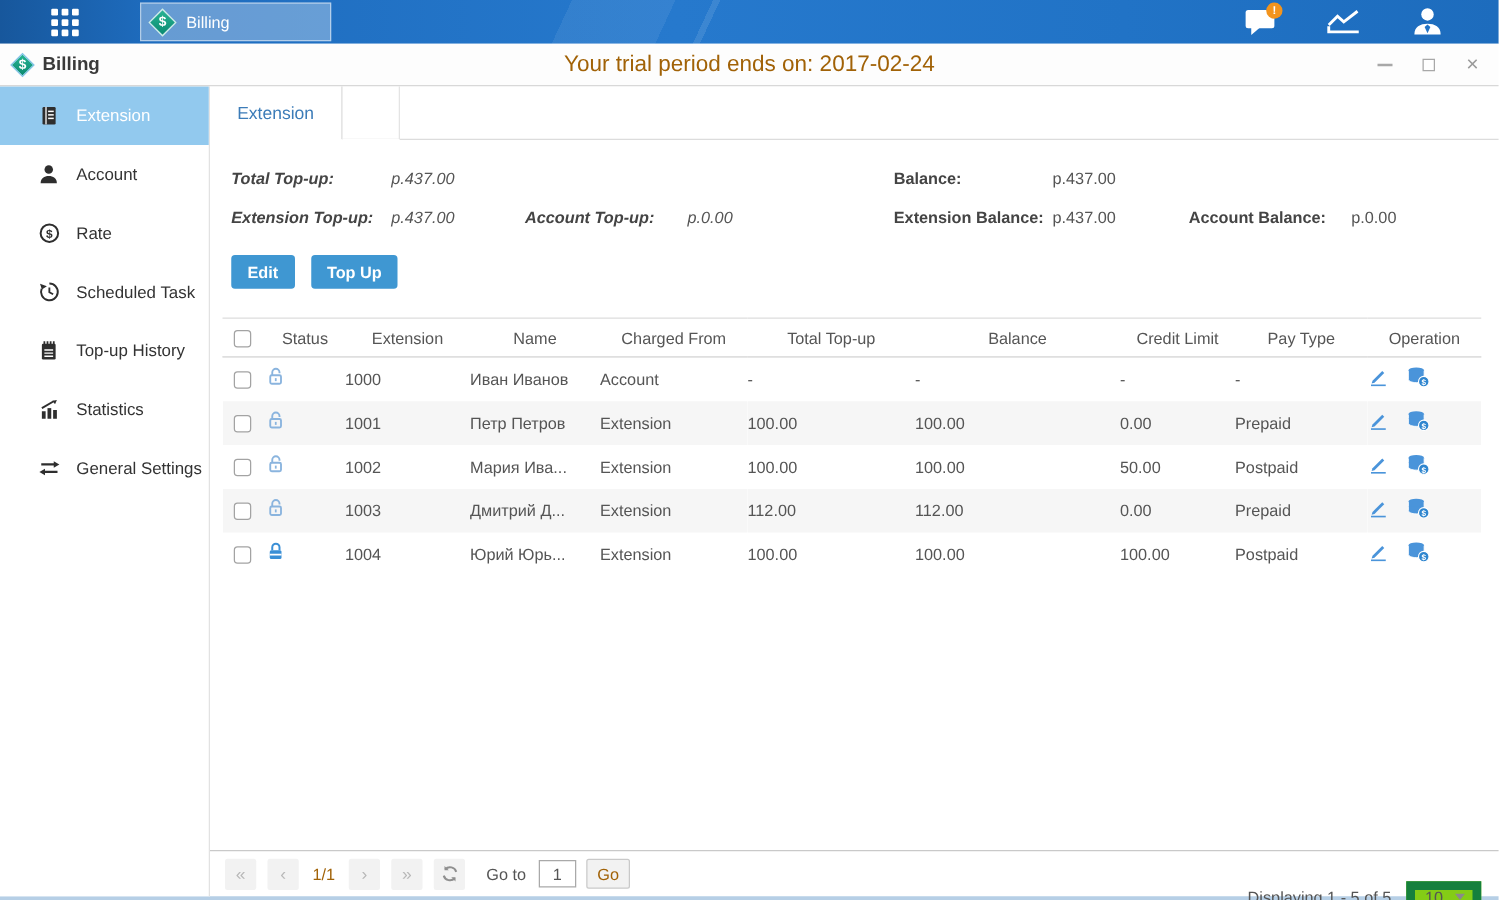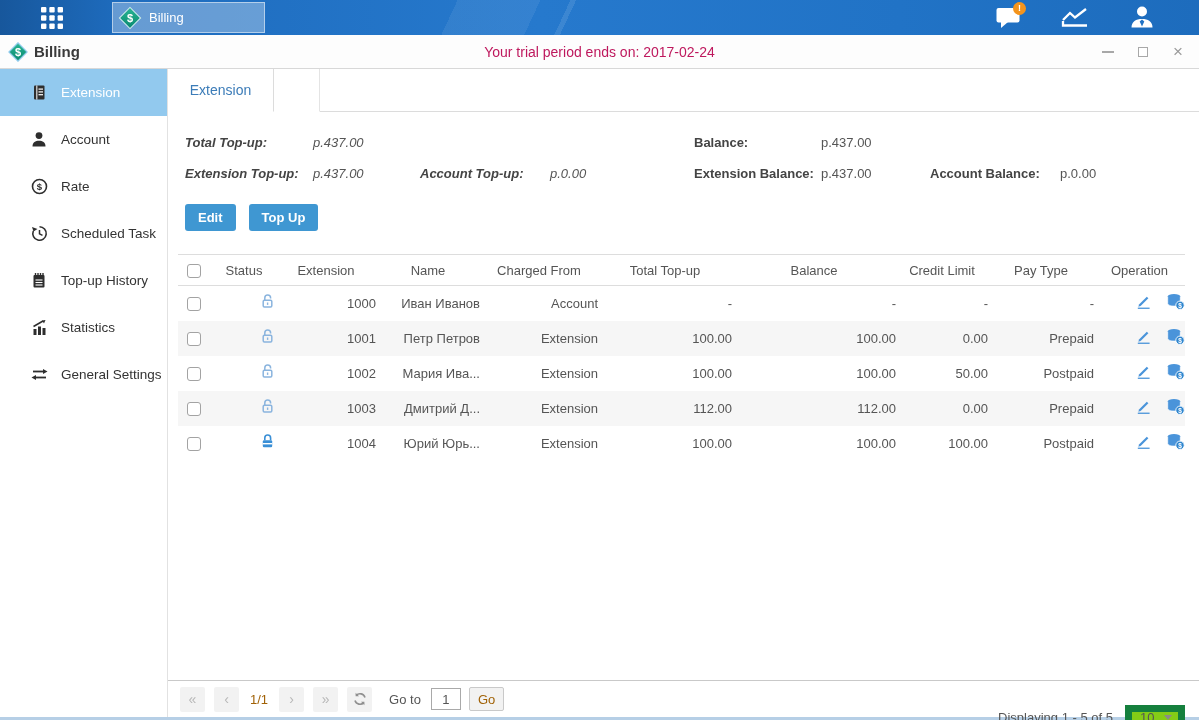--- a/index.html
+++ b/index.html
@@ -33,21 +33,21 @@
   .badge { position:absolute; top:-1px; right:-3px; width:13px; height:13px;
     border-radius:50%; background:#f3941d; color:#fff; font-size:9px; font-weight:bold;
     display:flex; align-items:center; justify-content:center; }
 
   
   .titlebar { position:relative; height:34px; flex:0 0 34px; background:#fdfdfd;
     border-bottom:1px solid #d8d8d8; display:flex; align-items:center; padding-left:11px; }
   .titlebar .diamond { width:14px; height:14px; flex:0 0 14px; border-color:#7fc3e8; }
   .titlebar .wtitle { font-size:15px; font-weight:bold; color:#3a3a3a; margin-left:9px; }
   .trial { position:absolute; left:50%; transform:translateX(-50%);
-    color:#be185d; font-size:14px; white-space:nowrap; }
+    color:#a16207; font-size:18px; white-space:nowrap; }
   .win-controls { position:absolute; right:14px; top:0; height:34px;
     display:flex; align-items:center; gap:21px; }
   .wc { width:14px; height:14px; display:flex; align-items:center; justify-content:center;
     cursor:pointer; color:#9b9b9b; }
   .wc-min i { display:block; width:12px; height:2px; background:#a8a8a8; }
   .wc-max i { display:block; width:10px; height:10px; border:1px solid #a8a8a8; background:#fff; }
   .wc-close { font-size:17px; line-height:14px; }
 
   
   .bodyrow { flex:1; display:flex; min-height:0; }
@@ -64,35 +64,35 @@
     margin-bottom:-1px; border-bottom:1px solid #fff; cursor:pointer; }
   .tab-ghost { width:46px; border-right:1px solid #e4e4e4; margin-bottom:-1px;
     border-bottom:1px solid #fff; }
 
   
   .summary { display:flex; padding:15px 0 0 17px; font-size:13px; color:#555; }
   .sum-left { width:509px; flex:0 0 509px; }
   .sum-right { flex:1; }
   .sum-row { display:grid; height:31px; align-items:center; }
   .sum-left .sum-row { grid-template-columns:128px 107px 130px auto;font-style:italic; }
-  .sum-right .sum-row { grid-template-columns:127px 109px 130px auto; }
+  .sum-right .sum-row { grid-template-columns:127px 109px 130px auto;margin-left:21px; }
   .slabel { font-weight:bold; color:#444; }
 
   .actions { display:flex; gap:13px; padding:15px 0 0 17px; }
   .btn { background:#3f97d2; color:#fff; border:none; border-radius:3px;
     height:27px; padding:0 13px; font-size:13px; font-weight:bold;
     font-family:"Liberation Sans",sans-serif; cursor:pointer; }
 
   
   .table-wrap { margin:23px 14px 0 10px; }
   table { width:100%; border-collapse:collapse; table-layout:fixed;
     font-size:13px; color:#555; }
   thead th { border-top:1px solid #ddd; border-bottom:1px solid #ddd;
     height:31px; font-weight:normal; text-align:center; }
-  tbody td { height:35px; text-align:right; overflow:hidden; white-space:nowrap; }
+  tbody td { height:35px; text-align:left; overflow:hidden; white-space:nowrap; }
   tbody tr:nth-child(even) { background:#f6f6f6; }
   th.cb-col, td.cb-col { text-align:left; padding-left:9px; }
   .checkbox { display:inline-block; width:14px; height:14px; border:1px solid #a3a3a3;
     border-radius:3px; background:#fff; cursor:pointer; vertical-align:middle; }
   .op-cell svg { cursor:pointer; }
   .op-cell .gap { display:inline-block; width:14px; }
 
   .spacer { flex:1; }
 
   

